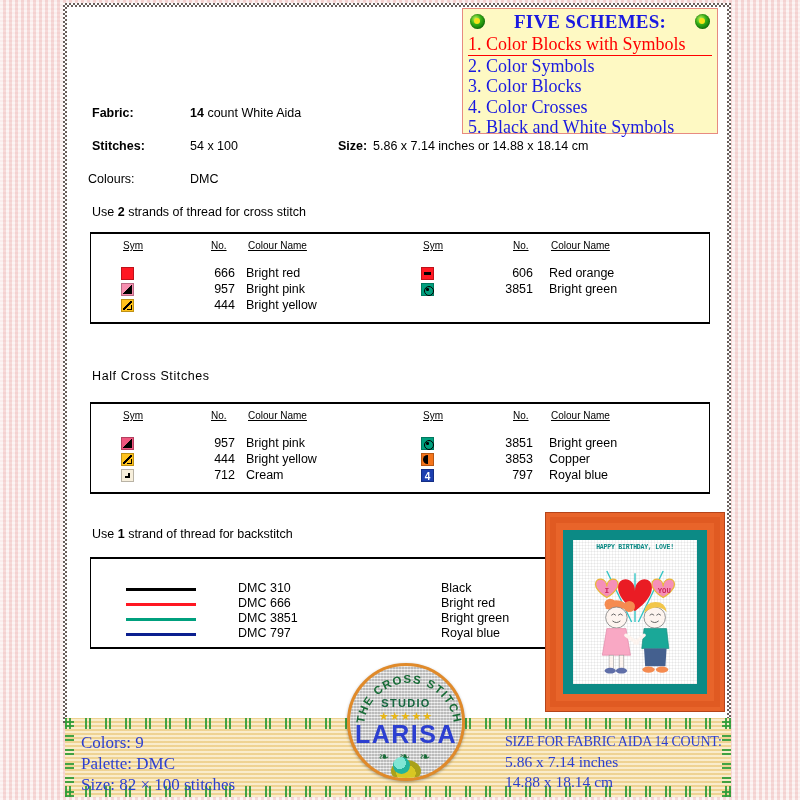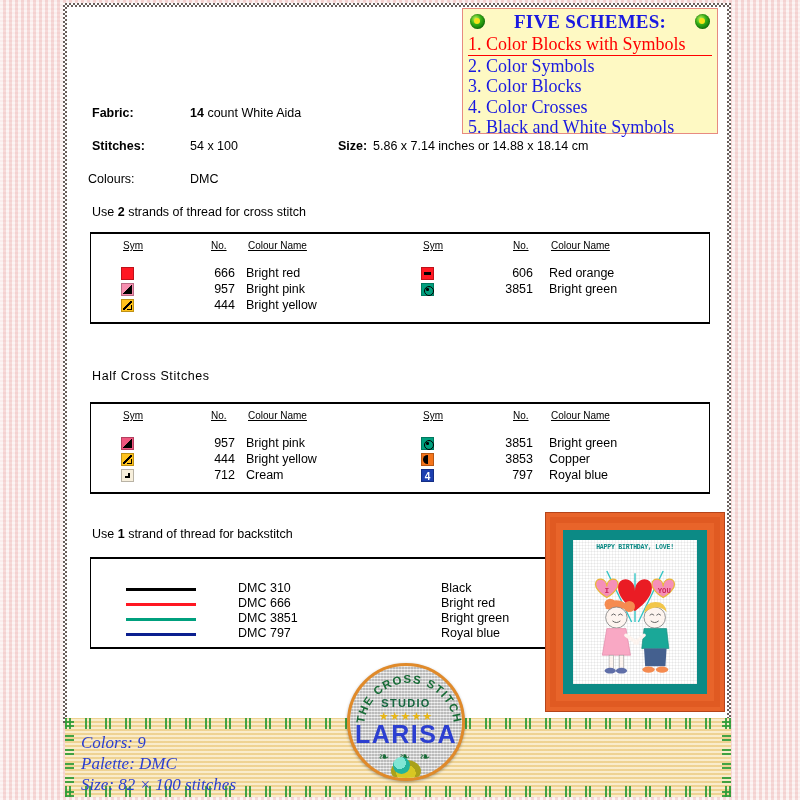--- a/index.html
+++ b/index.html
@@ -196,21 +196,20 @@
     font-size:6.5px; color:#0c8a85; letter-spacing:-.2px; white-space:nowrap;
   }
 
   
   #footer {
     position:absolute; left:65px; top:718px; width:666px; height:79px;
     background:#f5dca0;
     background-image:repeating-linear-gradient(0deg,
       rgba(255,255,255,.45) 0 2px, rgba(226,193,122,.35) 2px 4px);
     overflow:hidden;
-    font-style:italic;
   }
   .frieze {
     position:absolute; left:0; width:100%; height:11px;
     background-image:repeating-linear-gradient(90deg,
       #2e9c37 0 2px, transparent 2px 4px, #2e9c37 4px 6px, transparent 6px 20px);
     opacity:.9;
   }
   #frieze-top { top:0; }
   #frieze-bot { bottom:0; }
   .frieze-side {
@@ -473,20 +472,25 @@
   <div class="frieze" id="frieze-bot"></div>
   <div class="frieze-side" id="frieze-l"></div>
   <div class="frieze-side" id="frieze-r"></div>
 
   <div id="foot-left">
     <div>Colors: 9</div>
     <div>Palette: DMC</div>
     <div>Size: 82 × 100 stitches</div>
   </div>
 
+  <div id="foot-right">
+    <div class="cap">SIZE FOR FABRIC AIDA 14 COUNT:</div>
+    <div>5.86 x 7.14 inches</div>
+    <div>14.88 x 18.14 cm</div>
+  </div>
 </div>
 
 <div id="logo">
   <svg id="logo-arc-svg" width="118" height="118" viewBox="0 0 118 118">
     <defs>
       <path id="arcpath" d="M 14 62 A 45 45 0 0 1 104 62" fill="none"></path>
     </defs>
     <text font-family="Liberation Sans, sans-serif" font-size="11.5" font-weight="bold" fill="#176b36" letter-spacing="1.3">
       <textPath href="#arcpath" startOffset="50%" text-anchor="middle">THE CROSS STITCH</textPath>
     </text>

